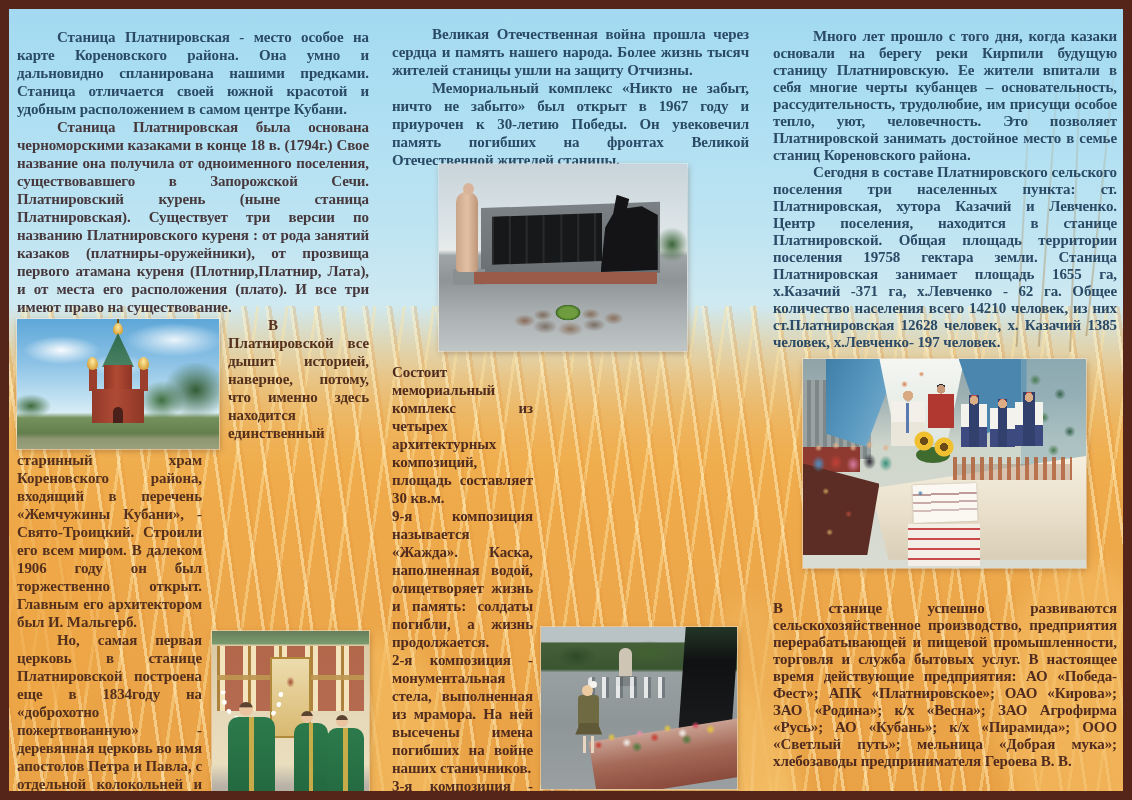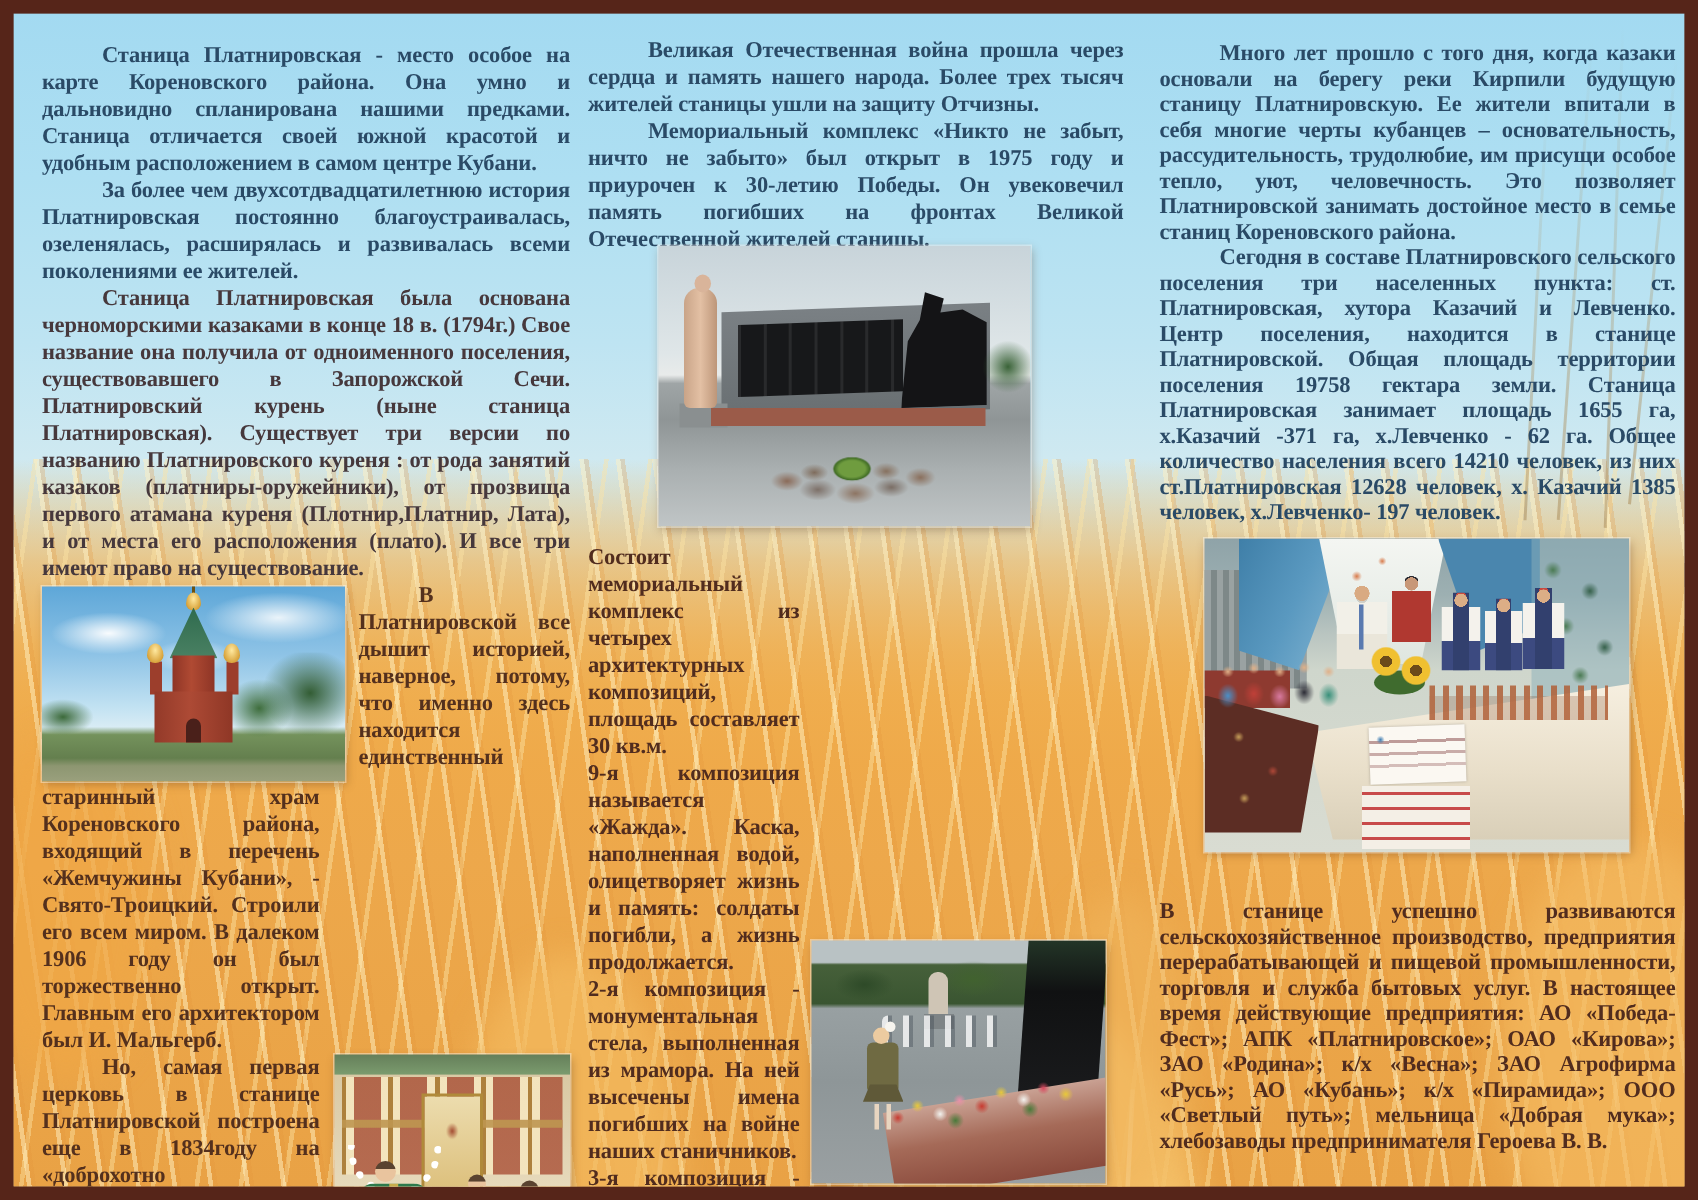--- a/index.html
+++ b/index.html
@@ -25,21 +25,21 @@
   .stalk{position:absolute;width:2px;background:linear-gradient(rgba(172,142,92,0),rgba(172,142,92,.55));}
   .s1{left:1040px;top:18px;height:320px;transform:rotate(4deg);}
   .s2{left:1066px;top:8px;height:335px;transform:rotate(2deg);}
   .s3{left:1092px;top:28px;height:300px;transform:rotate(6deg);}
   .s4{left:1014px;top:58px;height:280px;transform:rotate(3deg);}
   .wstalk{position:absolute;width:3px;background:linear-gradient(rgba(255,250,225,.05),rgba(255,250,225,.75));}
   .w4{left:415px;top:430px;height:360px;transform:rotate(6deg);}
   .w6{left:735px;top:420px;height:370px;transform:rotate(3deg);}
   
   .col{position:absolute;top:0;bottom:0;box-sizing:border-box;}
-  .col-left{left:13px;width:362px;padding:19px 4px 0 6px;}
+  .col-left{left:2px;width:362px;padding:19px 4px 0 6px;}
   .col-mid{left:375px;width:371px;padding:16px 6px 0 8px;}
   .col-right{left:756px;width:358px;padding:19px 6px 0 8px;}
   .p{margin:0;text-align:justify;font-weight:bold;font-size:15px;line-height:18px;letter-spacing:-.1px;}
   .col-right .p{line-height:17px;}
   .ind{text-indent:40px;}
   .ink-blue{color:#2a4a66;}
   .ink-plum{color:#46383c;}
   .ink-brown{color:#54301d;}
   .ink-rust{color:#512c1e;}
   .spacer-mid{height:194px;}
@@ -228,21 +228,20 @@
   </div>
   <div>
     <div class="stalk s1"></div>
       <div class="stalk s2"></div>
       <div class="stalk s3"></div>
       <div class="stalk s4"></div>
   </div>
 
   <div class="col col-left">
     <p class="p ind ink-blue">Станица Платнировская - место особое на карте Кореновского района. Она умно и дальновидно спланирована нашими предками. Станица отличается своей южной красотой и удобным расположением в самом центре Кубани.</p>
-    <p class="p ind ink-blue">За более чем двухсотдвадцатилетнюю история Платнировская постоянно благоустраивалась, озеленялась, расширялась и развивалась всеми поколениями ее жителей.</p>
     <p class="p ind ink-plum">Станица Платнировская была основана черноморскими казаками в конце 18 в. (1794г.) Свое название она получила от одноименного поселения, существовавшего в Запорожской Сечи. Платнировский курень (ныне станица Платнировская). Существует три версии по названию Платнировского куреня : от рода занятий казаков (платниры-оружейники), от прозвища первого атамана куреня (Плотнир,Платнир, Лата), и от места его расположения (плато). И все три имеют право на существование.</p>
     <div class="clearfix">
       <div class="photo ph-church">
         <i class="ch-trees"></i>
         <i class="ch-tree-l"></i>
         <i class="ch-cross"></i>
         <i class="ch-dome-c"></i>
           <i class="ch-spire"></i>
         <i class="ch-drum-l"></i>
           <i class="ch-drum-r"></i>
@@ -263,22 +262,22 @@
           <i class="pr-h pr-h2"></i>
           <i class="pr-h pr-h3"></i>
 
       </div>
       <p class="p ind ink-brown">В Платнировской все дышит историей, наверное, потому, что именно здесь находится единственный старинный храм Кореновского района, входящий в перечень «Жемчужины Кубани», - Свято-Троицкий. Строили его всем миром. В далеком 1906 году он был торжественно открыт. Главным его архитектором был И. Мальгерб.</p>
       <p class="p ind ink-brown">Но, самая первая церковь в станице Платнировской построена еще в 1834году на «доброхотно пожертвованную» - деревянная церковь во имя апостолов Петра и Павла, с отдельной колокольней и часовней.</p>
     </div>
   </div>
 
   <div class="col col-mid">
-    <p class="p ind ink-blue">Великая Отечественная война прошла через сердца и память нашего народа. Более трех тысяч жителей станицы ушли на защиту Отчизны.</p>
-    <p class="p ind ink-blue">Мемориальный комплекс «Никто не забыт, ничто не забыто» был открыт в 1975 году и приурочен к 30-летию Победы. Он увековечил память погибших на фронтах Великой Отечественной жителей станицы.</p>
+    <p class="p ind ink-blue">Великая Отечественная война прошла через сердца и память нашего народа. Более жизнь тысяч жителей станицы ушли на защиту Отчизны.</p>
+    <p class="p ind ink-blue">Мемориальный комплекс «Никто не забыт, ничто не забыто» был открыт в 1967 году и приурочен к 30-летию Победы. Он увековечил память погибших на фронтах Великой Отечественной жителей станицы.</p>
     <div class="spacer-mid"></div>
     <div class="photo ph-memorial">
       <i class="mm-wall"></i>
       <i class="mm-tree"></i>
       <i class="mm-ped"></i>
         <i class="mm-statue"></i>
         <i class="mm-head"></i>
       <i class="mm-steps"></i>
         <i class="mm-rocks"></i>
     </div>

